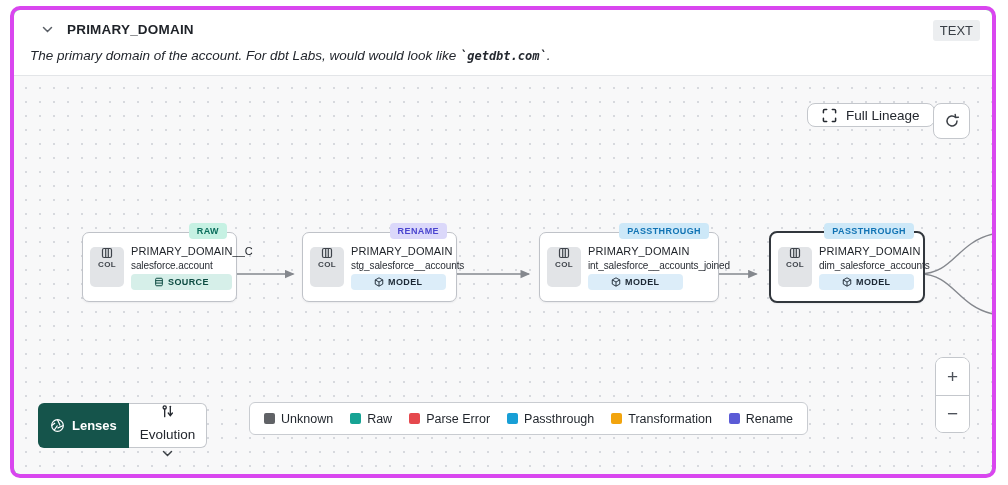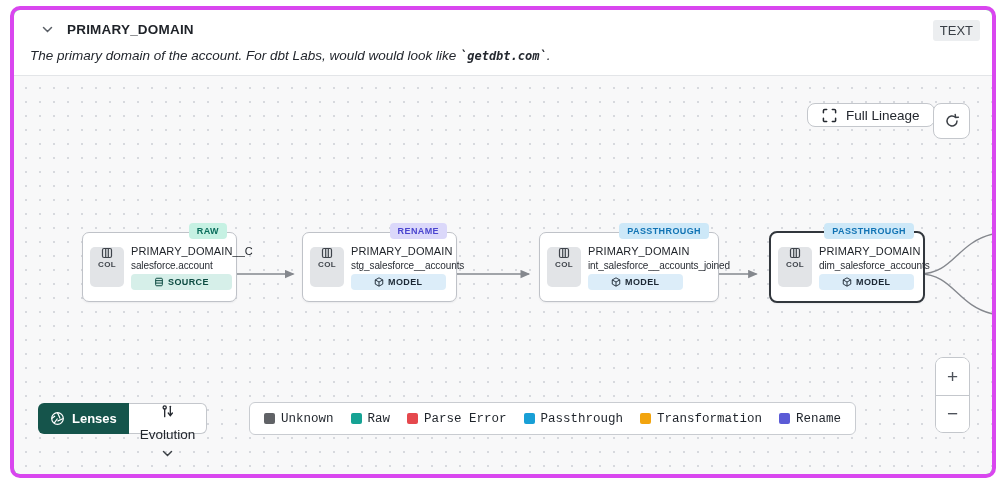--- a/index.html
+++ b/index.html
@@ -48,29 +48,29 @@
   .col-box { flex:0 0 34px; width:34px; height:40px; background:#e2e4e7; border-radius:5px;
     display:flex; flex-direction:column; align-items:center; justify-content:flex-start; gap:1px; color:#3f444b; }
   .col-box span { font-size:8px; font-weight:600; letter-spacing:.3px; }
   .node-body { display:flex; flex-direction:column; gap:3px; min-width:0; }
   .node-title { font-size:11px; font-weight:400; color:#1d2127; white-space:nowrap; letter-spacing:.1px; }
   .node-subtitle { font-size:10px; color:#2a2e35; white-space:nowrap; letter-spacing:-.1px; }
   .type-badge { align-self:flex-start; display:inline-flex; align-items:center; gap:4px;
     font-size:9px; font-weight:700; letter-spacing:.4px; padding:3px 23px; border-radius:4px; }
 
   
-  .lens-group { position:absolute; left:24px; top:327px; display:flex; align-items:stretch; height:31px; cursor:pointer; }
+  .lens-group { position:absolute; left:24px; top:327px; display:flex; align-items:stretch; height:45px; cursor:pointer; }
   .lenses-btn { display:flex; align-items:center; gap:7px; background:#15544b; color:#fff;
     font-size:13px; font-weight:600; padding:0 12px; border-radius:6px 0 0 6px; }
   .evo-btn { display:flex; align-items:center; gap:8px; background:#fff; color:#23272e;
     border:1px solid #c4c7cc; border-left:none; font-size:13.5px; padding:0 11px; border-radius:0 6px 6px 0;flex-direction:column; }
 
   .legend { position:absolute; left:235px; top:326px; height:33px; background:#fff;
     border:1px solid #c9ccd1; border-radius:6px; display:flex; align-items:center; gap:17px; padding:0 14px; }
-  .legend-item { display:flex; align-items:center; gap:6px; font-size:12.5px; color:#1f242b; white-space:nowrap;font-family:Liberation Mono, monospace; }
+  .legend-item { display:flex; align-items:center; gap:6px; font-size:12.5px; color:#1f242b; white-space:nowrap; }
   .swatch { width:11px; height:11px; border-radius:2px; display:inline-block; }
 
   
   .zoom-stack { position:absolute; left:921px; top:281px; width:35px; border:1px solid #c4c7cc;
     border-radius:8px; background:#fff; overflow:hidden; }
   .zoom-btn { width:100%; height:37px; display:flex; align-items:center; justify-content:center;
     font-size:19px; color:#4d525a; cursor:pointer; background:#fff; }
   .zoom-btn + .zoom-btn { border-top:1px solid #c4c7cc; }
 </style>
 </head>

